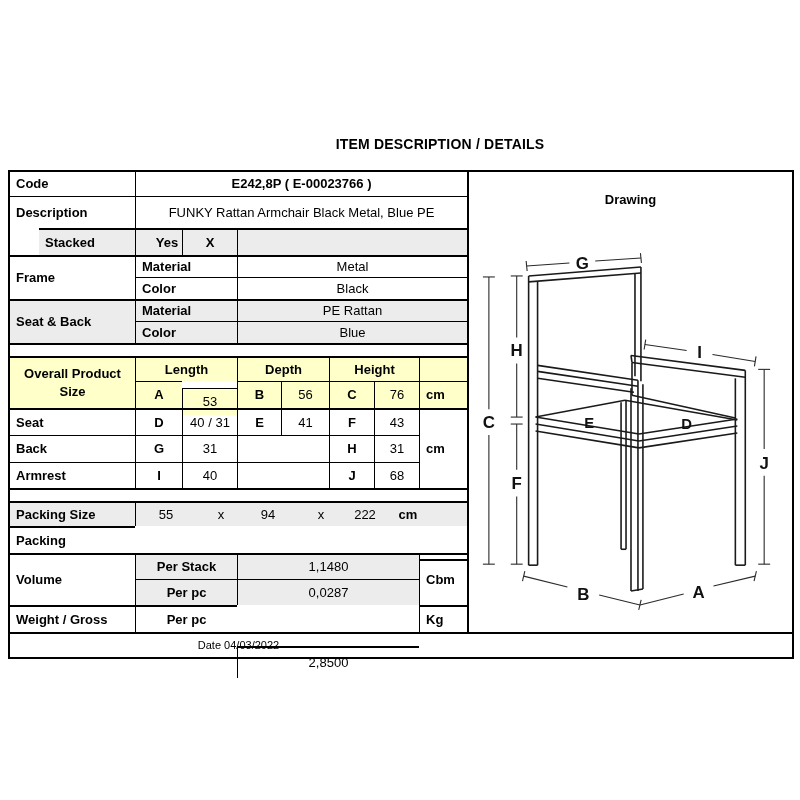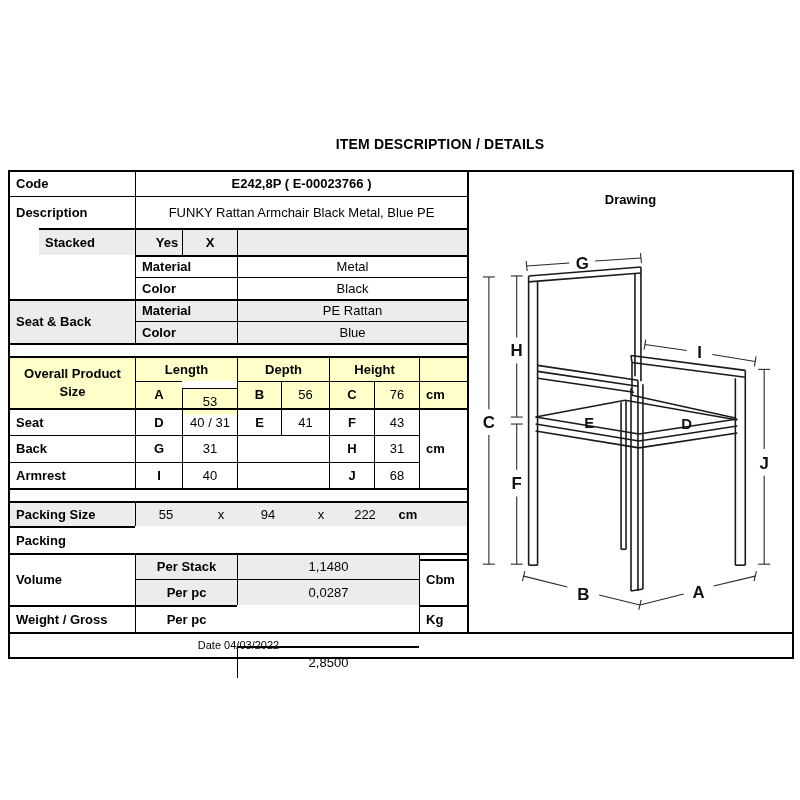--- a/index.html
+++ b/index.html
@@ -40,20 +40,21 @@
     <div class="c pl b bt" style="left:0;top:24px;width:125px;height:32px;">Description</div>
     <div class="c ctr b bl2" style="left:457px;top:0;width:325px;height:56px;">Drawing</div>
 
     <div class="c ctr bl bt" style="left:125px;top:24px;width:332px;height:32px;">FUNKY Rattan Armchair Black Metal, Blue PE</div>
 
     <div class="c pl b bt2 gray" style="left:0;top:56px;width:125px;height:27px;margin-left:29px;">Stacked</div>
     <div class="c ctr b bl bt2 gray" style="left:125px;top:56px;width:47px;height:27px;padding-left:16px;">Yes</div>
     <div class="c ctr b bl bt2 gray" style="left:172px;top:56px;width:55px;height:27px;">X</div>
     <div class="c bl bt2 gray" style="left:227px;top:56px;width:230px;height:27px;"></div>
 
+    <div class="c pl b bt2" style="left:0;top:83px;width:125px;height:44px;">Frame</div>
     <div class="c pl b bl bt2" style="left:125px;top:83px;width:102px;height:22px;">Material</div>
     <div class="c ctr bl bt2" style="left:227px;top:83px;width:230px;height:22px;">Metal</div>
     <div class="c pl b bl bt" style="left:125px;top:105px;width:102px;height:22px;">Color</div>
     <div class="c ctr bl bt" style="left:227px;top:105px;width:230px;height:22px;">Black</div>
 
     <div class="c pl b bt2 gray" style="left:0;top:127px;width:125px;height:44px;">Seat &amp; Back</div>
     <div class="c pl b bl bt2 gray" style="left:125px;top:127px;width:102px;height:22px;">Material</div>
     <div class="c ctr bl bt2 gray" style="left:227px;top:127px;width:230px;height:22px;">PE Rattan</div>
     <div class="c pl b bl bt gray" style="left:125px;top:149px;width:102px;height:22px;">Color</div>
     <div class="c ctr bl bt gray" style="left:227px;top:149px;width:230px;height:22px;">Blue</div>

